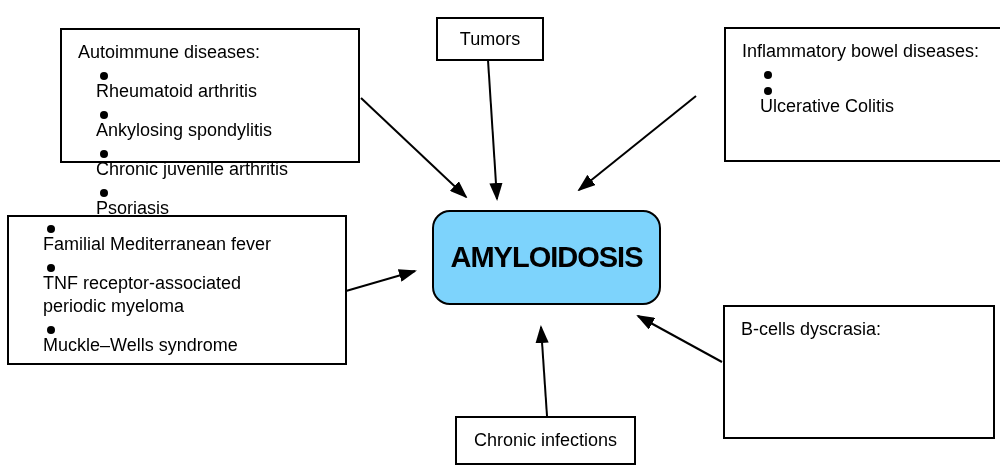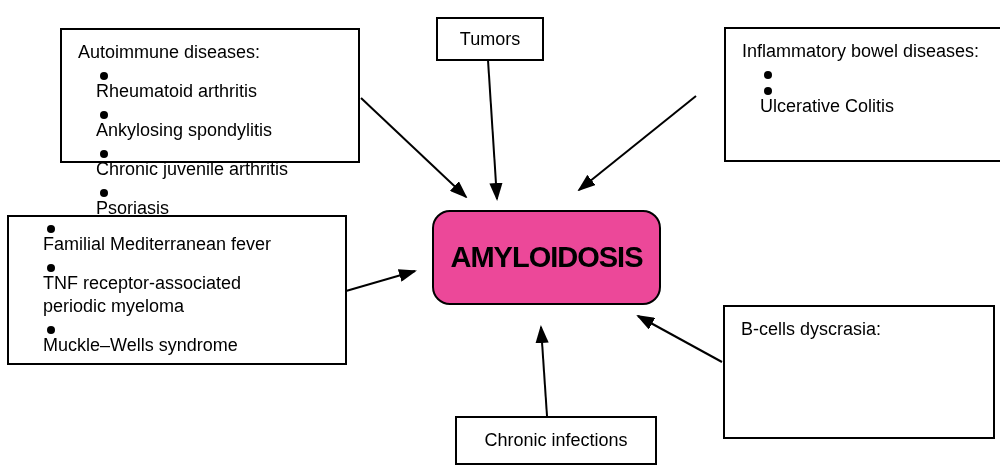--- a/index.html
+++ b/index.html
@@ -43,27 +43,27 @@
     display: flex;
     align-items: center;
     justify-content: center;
     text-align: center;
   }
   #box-autoimmune { left: 60px;  top: 28px;  width: 300px; height: 135px; }
   #box-tumors     { left: 436px; top: 9px;   width: 108px; height: 44px; margin-top: 8px;  }
   #box-ibd        { left: 724px; top: 27px;  width: 292px; height: 135px; }
   #box-hereditary { left: 7px;   top: 215px; width: 340px; height: 150px; }
   #box-bcells     { left: 723px; top: 305px; width: 272px; height: 134px; }
-  #box-chronic    { left: 455px; top: 416px; width: 202px; height: 49px;  }
+  #box-chronic    { left: 455px; top: 416px; width: 181px; height: 49px;  }
   #box-center {
     position: absolute;
     left: 432px; top: 210px;
     width: 229px; height: 95px;
     box-sizing: border-box;
-    background: #ec4899;
+    background: #7dd3fc;
     border: 2.5px solid #000000;
     border-radius: 18px;
     display: flex;
     align-items: center;
     justify-content: center;
     font-size: 29px;
     font-weight: 700;
     letter-spacing: -1px;
   }
 </style>

